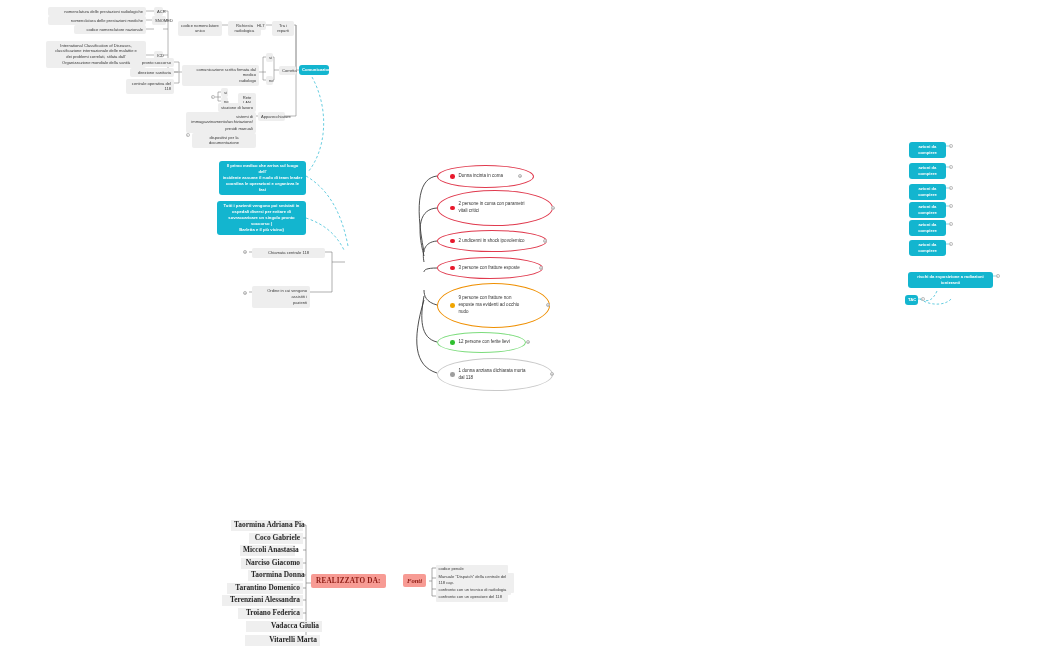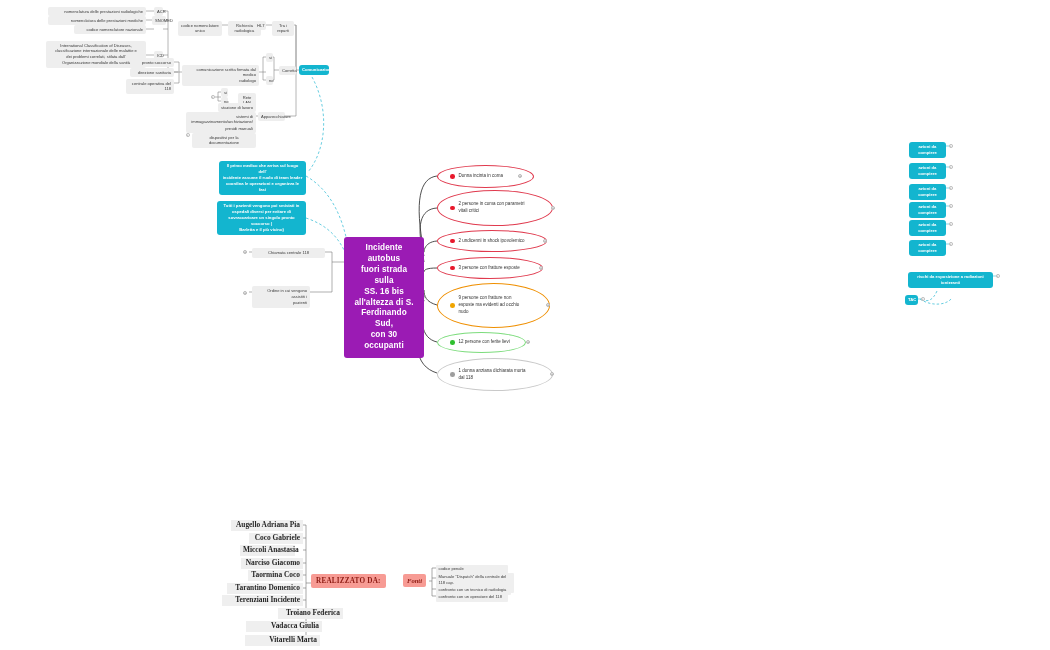--- a/index.html
+++ b/index.html
@@ -231,25 +231,20 @@
 sovraccaricare un singolo pronto soccorso (
 Barletta e il più vicino)</div>
 
   <div class="chip c" style="left:252px;top:248px;width:73px;padding:2px 3px;">Chiamata centrale 118</div>
   <div class="hdl" style="left:243px;top:250px;"></div>
 
   <div class="chip r" style="left:252px;top:286px;width:58px;padding:2px 3px;">Ordine in cui vengono assistiti i
 pazienti</div>
   <div class="hdl" style="left:243px;top:291px;"></div>
 
-  <div id="central" style="left:344px;top:237px;width:80px;">Incidente autobus
-fuori strada sulla
-SS. 16 bis all'altezza di S.
-Ferdinando Sud,
-con 30 occupanti</div>
 
   <div class="ell" style="left:437px;top:165px;width:97px;height:23px;border:1.35px solid #e03a4e;">
     <span class="bullet" style="background:#e8192c;"></span>
     <span class="txt">Donna incinta in coma</span>
   </div>
   <div class="hdl" style="left:518px;top:174px;"></div>
 
   <div class="ell" style="left:437px;top:190px;width:116px;height:36px;border:1.35px solid #e03a4e;">
     <span class="bullet" style="background:#e8192c;"></span>
     <span class="txt">2 persone in coma con parametri
@@ -307,28 +302,28 @@
 
   <div class="teal" style="left:909px;top:240px;width:37px;">azioni da compiere</div>
   <div class="hdl sm" style="left:949px;top:242px;"></div>
 
   <div class="teal" style="left:908px;top:272px;width:85px;">rischi da esposizione a radiazioni ionizzanti</div>
   <div class="hdl sm" style="left:996px;top:274px;"></div>
 
   <div class="teal" style="left:905px;top:295px;width:13px;">TAC</div>
   <div class="hdl sm" style="left:921px;top:297px;"></div>
 
-  <div class="name" style="left:231px;top:520px;width:72px;">Augello Adriana Pia</div>
+  <div class="name" style="left:231px;top:520px;width:72px;">Taormina Adriana Pia</div>
   <div class="name" style="left:249px;top:533px;width:54px;">Coco Gabriele</div>
   <div class="name" style="left:240px;top:545px;width:55px;">Miccoli Anastasia</div>
   <div class="name" style="left:241px;top:558px;width:62px;">Narciso Giacomo</div>
-  <div class="name" style="left:248px;top:570px;width:55px;">Taormina Coco</div>
+  <div class="name" style="left:248px;top:570px;width:55px;">Taormina Donna</div>
   <div class="name" style="left:227px;top:583px;width:76px;">Tarantino Domenico</div>
-  <div class="name" style="left:222px;top:595px;width:81px;">Terenziani Incidente</div>
-  <div class="name" style="left:238px;top:608px;width:65px;margin-left:40px;">Troiano Federica</div>
+  <div class="name" style="left:222px;top:595px;width:81px;">Terenziani Alessandra</div>
+  <div class="name" style="left:238px;top:608px;width:65px;">Troiano Federica</div>
   <div class="name" style="left:246px;top:621px;width:76px;">Vadacca Giulia</div>
   <div class="name" style="left:245px;top:635px;width:75px;">Vitarelli Marta</div>
 
   <div id="realizzato" style="left:311px;top:574px;">REALIZZATO DA:</div>
 
   <div id="fonti" style="left:403px;top:574px;">Fonti</div>
 
   <div class="fchip" style="left:436px;top:565px;width:72px;">codice penale</div>
   <div class="fchip" style="left:436px;top:573px;width:78px;">Manuale "Dispatch" della centrale del 118 cap.
 soccorsi PS</div>

